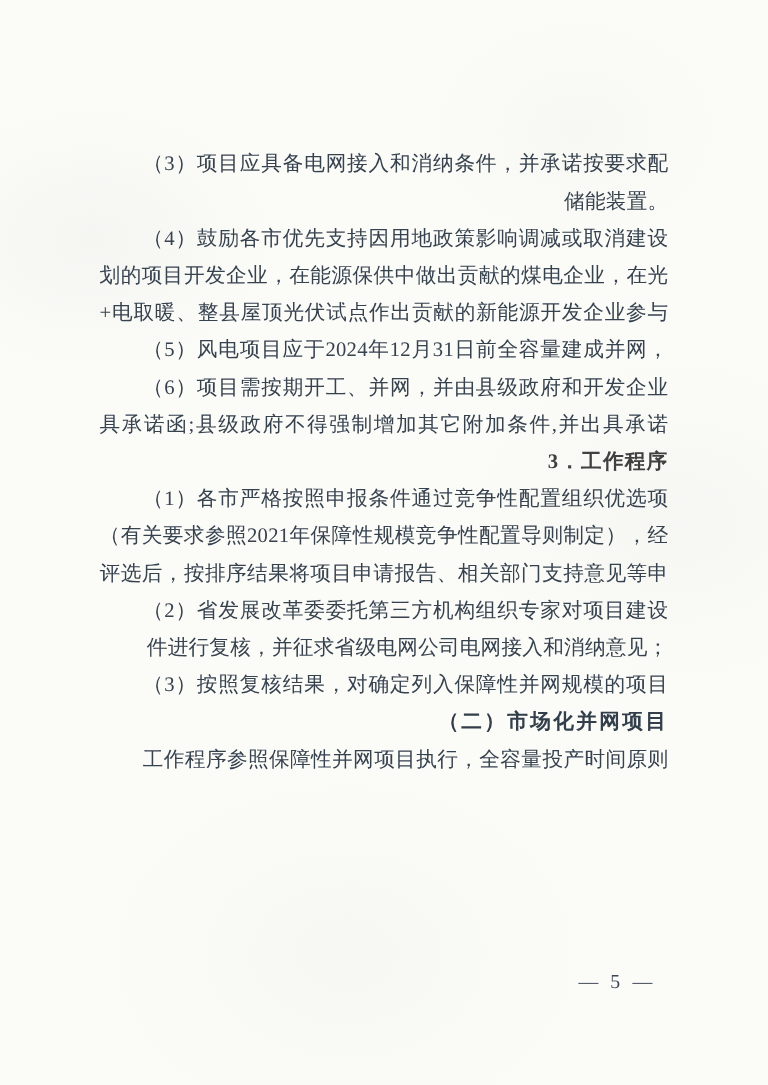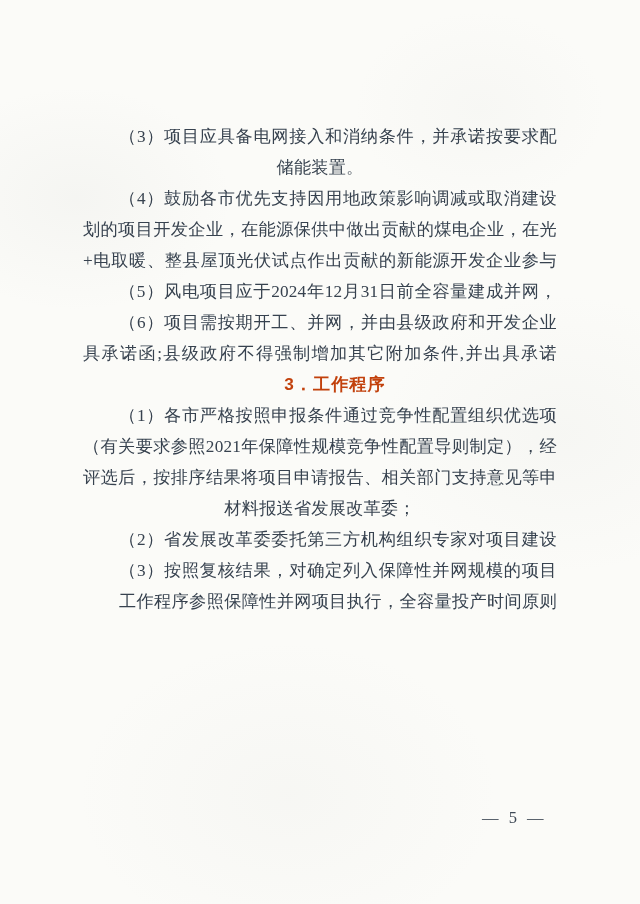--- a/index.html
+++ b/index.html
@@ -31,34 +31,34 @@
     top: 121px;
     width: 474px;
     font-size: 17.2px;
     line-height: 31px;
     color: #37424f;
     letter-spacing: 0.2px;
   }
   .line {
     height: 31px;
     white-space: nowrap;
-    text-align: center;
+    text-align: right;
   }
   .line.just {
     white-space: normal;
     text-align: justify;
     text-align-last: justify;
     overflow: hidden;
   }
   .line.indent { text-indent: 36px; }
   .line.indent-sm { text-indent: 30px; }
   .line.head {
     font-weight: bold;
-    color: #c2410c;
-    font-family: Liberation Sans, sans-serif;
+    color: #404040;
+    font-family: Liberation Serif, serif;
     letter-spacing: 1px;
   }
   .line.subhead {
     font-weight: bold;
     color: #333e4b;
     letter-spacing: 2px;
   }
   .page-number {
     position: absolute;
     left: 482px;
@@ -80,19 +80,20 @@
   <div class="line indent just">（4）鼓励各市优先支持因用地政策影响调减或取消建设计</div>
   <div class="line just">划的项目开发企业，在能源保供中做出贡献的煤电企业，在光伏</div>
   <div class="line just">+电取暖、整县屋顶光伏试点作出贡献的新能源开发企业参与保</div>
   <div class="line indent just">（5）风电项目应于2024年12月31日前全容量建成并网，光</div>
   <div class="line indent just">（6）项目需按期开工、并网，并由县级政府和开发企业出</div>
   <div class="line just">具承诺函;县级政府不得强制增加其它附加条件,并出具承诺函。</div>
   <div class="line indent-sm head">3．工作程序</div>
   <div class="line indent just">（1）各市严格按照申报条件通过竞争性配置组织优选项目</div>
   <div class="line just">（有关要求参照2021年保障性规模竞争性配置导则制定），经过</div>
   <div class="line just">评选后，按排序结果将项目申请报告、相关部门支持意见等申报</div>
-  <div class="line">材料报送省发展改革委；</div>
   <div class="line indent just">（2）省发展改革委委托第三方机构组织专家对项目建设条</div>
+  <div class="line">件进行复核，并征求省级电网公司电网接入和消纳意见；</div>
   <div class="line indent just">（3）按照复核结果，对确定列入保障性并网规模的项目予</div>
+  <div class="line indent-sm subhead">（二）市场化并网项目</div>
   <div class="line indent just">工作程序参照保障性并网项目执行，全容量投产时间原则上</div>
 </div>
 
 <div class="page-number">— 5 —</div>
 
 </body></html>

